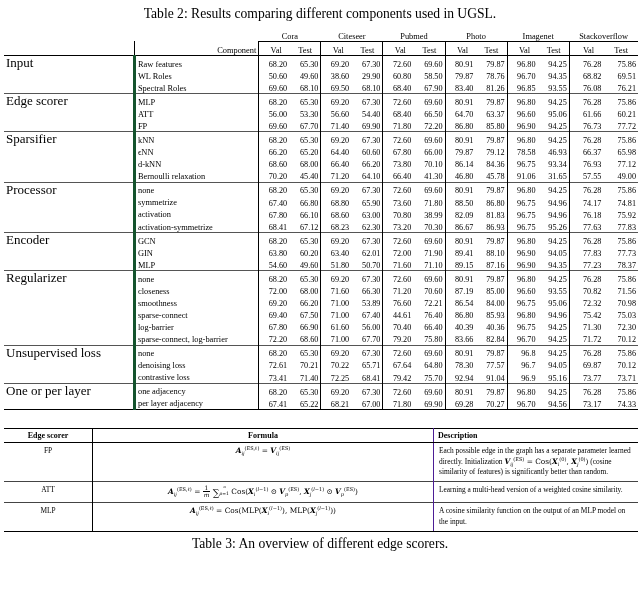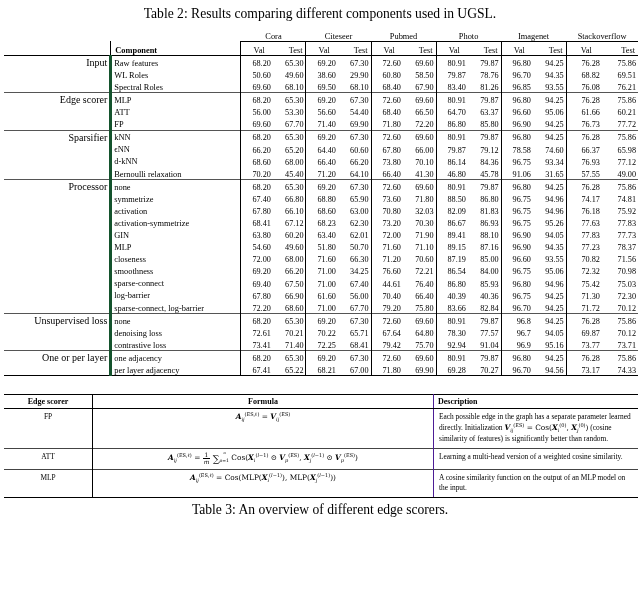--- a/index.html
+++ b/index.html
@@ -63,37 +63,37 @@
     border-bottom: 1px solid #000;
     padding-bottom: 0px;
   }
   .subhead th {
     font-weight: bold;
     font-size: 8.4px;
     height: 13px;
     padding-top: 1px;
   }
   .subhead th.valcol { text-align: center; padding-left: 4px;}
-  .subhead th.testcol { text-align: right; padding-right: 3px;}
-  .subhead th.comp { text-align: left; padding-left: 4px; font-weight: bold;}
+  .subhead th.testcol { padding-right: 3px;}
+  .subhead th.comp { text-align: right; padding-left: 4px;}
   .rule-bot td, .rule-bot th { border-bottom: 1.3px solid #000; }
   .grp-rule td { border-top: 0.9px solid #555; }
 
   td.num {
     text-align: right;
     font-size: 8.2px;
     padding-right: 3px;
     height: 12.1px;
   }
   td.num.val { padding-right: 4px; }
   td.b { font-weight: bold; }
   td.sect {
-    text-align: right;
+    text-align: left;
     padding-left: 2px;
-    font-size: 10px;
+    font-size: 13px;
   }
   td.comp {
     text-align: left;
     padding-left: 4px;
     font-size: 8.4px;
     border-left: 3px solid #14532d;
   }
 
   
   .vsep { border-left: 1px solid #000; }
@@ -298,21 +298,21 @@
           <td class="comp">ϵNN</td>
           <td class="num val vsep">66.20</td>
           <td class="num">65.20</td>
           <td class="num val vsep">64.40</td>
           <td class="num">60.60</td>
           <td class="num val vsep">67.80</td>
           <td class="num">66.00</td>
           <td class="num val vsep">79.87</td>
           <td class="num">79.12</td>
           <td class="num val vsep">78.58</td>
-          <td class="num">74.60</td>
+          <td class="num">46.93</td>
           <td class="num val vsep">66.37</td>
           <td class="num">65.98</td>
         </tr>
         <tr>
           <td class="sect"></td>
           <td class="comp">d-kNN</td>
           <td class="num val vsep">68.60</td>
           <td class="num b">68.00</td>
           <td class="num val vsep">66.40</td>
           <td class="num">66.20</td>
@@ -374,21 +374,21 @@
           <td class="num">74.81</td>
         </tr>
         <tr>
           <td class="sect"></td>
           <td class="comp">activation</td>
           <td class="num val vsep">67.80</td>
           <td class="num">66.10</td>
           <td class="num val vsep">68.60</td>
           <td class="num">63.00</td>
           <td class="num val vsep">70.80</td>
-          <td class="num">32.03</td>
+          <td class="num">38.99</td>
           <td class="num val vsep">82.09</td>
           <td class="num">81.83</td>
           <td class="num val vsep">96.75</td>
           <td class="num b">94.96</td>
           <td class="num val vsep">76.18</td>
           <td class="num">75.92</td>
         </tr>
         <tr>
           <td class="sect"></td>
           <td class="comp">activation-symmetrize</td>
@@ -398,20 +398,36 @@
           <td class="num">62.30</td>
           <td class="num val vsep">73.20</td>
           <td class="num">70.30</td>
           <td class="num val vsep">86.67</td>
           <td class="num b">86.93</td>
           <td class="num val vsep">96.75</td>
           <td class="num">95.26</td>
           <td class="num val vsep b">77.63</td>
           <td class="num b">77.83</td>
         </tr>
+        <tr class="grp-rule">
+          <td class="sect">Encoder</td>
+          <td class="comp">GCN</td>
+          <td class="num val vsep b">68.20</td>
+          <td class="num b">65.30</td>
+          <td class="num val vsep b">69.20</td>
+          <td class="num b">67.30</td>
+          <td class="num val vsep b">72.60</td>
+          <td class="num">69.60</td>
+          <td class="num val vsep">80.91</td>
+          <td class="num">79.87</td>
+          <td class="num val vsep">96.80</td>
+          <td class="num">94.25</td>
+          <td class="num val vsep">76.28</td>
+          <td class="num">75.86</td>
+        </tr>
         <tr>
           <td class="sect"></td>
           <td class="comp">GIN</td>
           <td class="num val vsep">63.80</td>
           <td class="num">60.20</td>
           <td class="num val vsep">63.40</td>
           <td class="num">62.01</td>
           <td class="num val vsep">72.00</td>
           <td class="num b">71.90</td>
           <td class="num val vsep b">89.41</td>
@@ -430,20 +446,36 @@
           <td class="num">50.70</td>
           <td class="num val vsep">71.60</td>
           <td class="num">71.10</td>
           <td class="num val vsep">89.15</td>
           <td class="num">87.16</td>
           <td class="num val vsep b">96.90</td>
           <td class="num b">94.35</td>
           <td class="num val vsep">77.23</td>
           <td class="num b">78.37</td>
         </tr>
+        <tr class="grp-rule">
+          <td class="sect">Regularizer</td>
+          <td class="comp">none</td>
+          <td class="num val vsep">68.20</td>
+          <td class="num">65.30</td>
+          <td class="num val vsep">69.20</td>
+          <td class="num">67.30</td>
+          <td class="num val vsep">72.60</td>
+          <td class="num">69.60</td>
+          <td class="num val vsep">80.91</td>
+          <td class="num">79.87</td>
+          <td class="num val vsep b">96.80</td>
+          <td class="num">94.25</td>
+          <td class="num val vsep b">76.28</td>
+          <td class="num b">75.86</td>
+        </tr>
         <tr>
           <td class="sect"></td>
           <td class="comp">closeness</td>
           <td class="num val vsep">72.00</td>
           <td class="num">68.00</td>
           <td class="num val vsep b">71.60</td>
           <td class="num">66.30</td>
           <td class="num val vsep">71.20</td>
           <td class="num">70.60</td>
           <td class="num val vsep b">87.19</td>
@@ -452,21 +484,21 @@
           <td class="num">93.55</td>
           <td class="num val vsep">70.82</td>
           <td class="num">71.56</td>
         </tr>
         <tr>
           <td class="sect"></td>
           <td class="comp">smoothness</td>
           <td class="num val vsep">69.20</td>
           <td class="num">66.20</td>
           <td class="num val vsep">71.00</td>
-          <td class="num">34.25</td>
+          <td class="num">53.89</td>
           <td class="num val vsep">76.60</td>
           <td class="num">72.21</td>
           <td class="num val vsep">86.54</td>
           <td class="num">84.00</td>
           <td class="num val vsep">96.75</td>
           <td class="num b">95.06</td>
           <td class="num val vsep">72.32</td>
           <td class="num">70.98</td>
         </tr>
         <tr>

